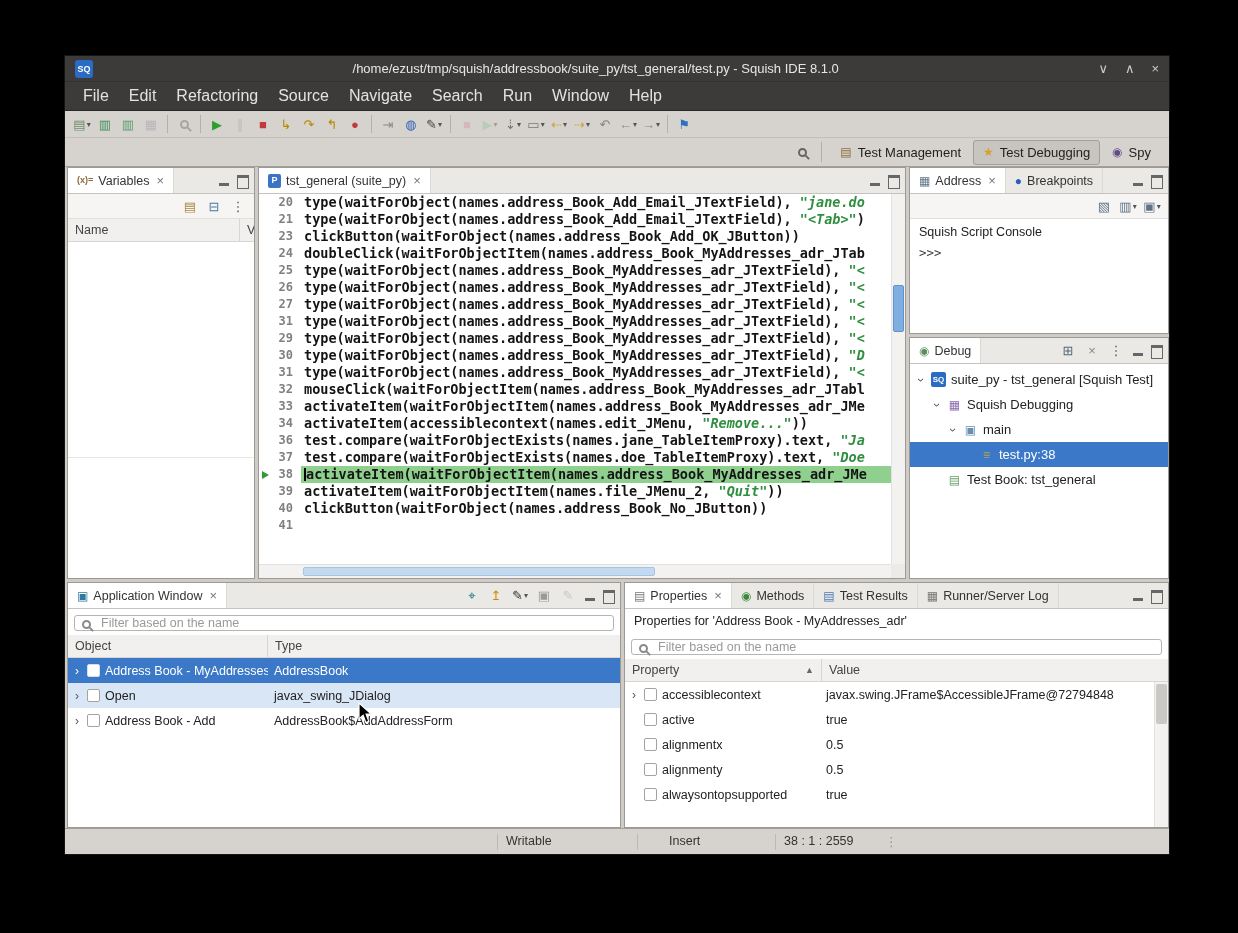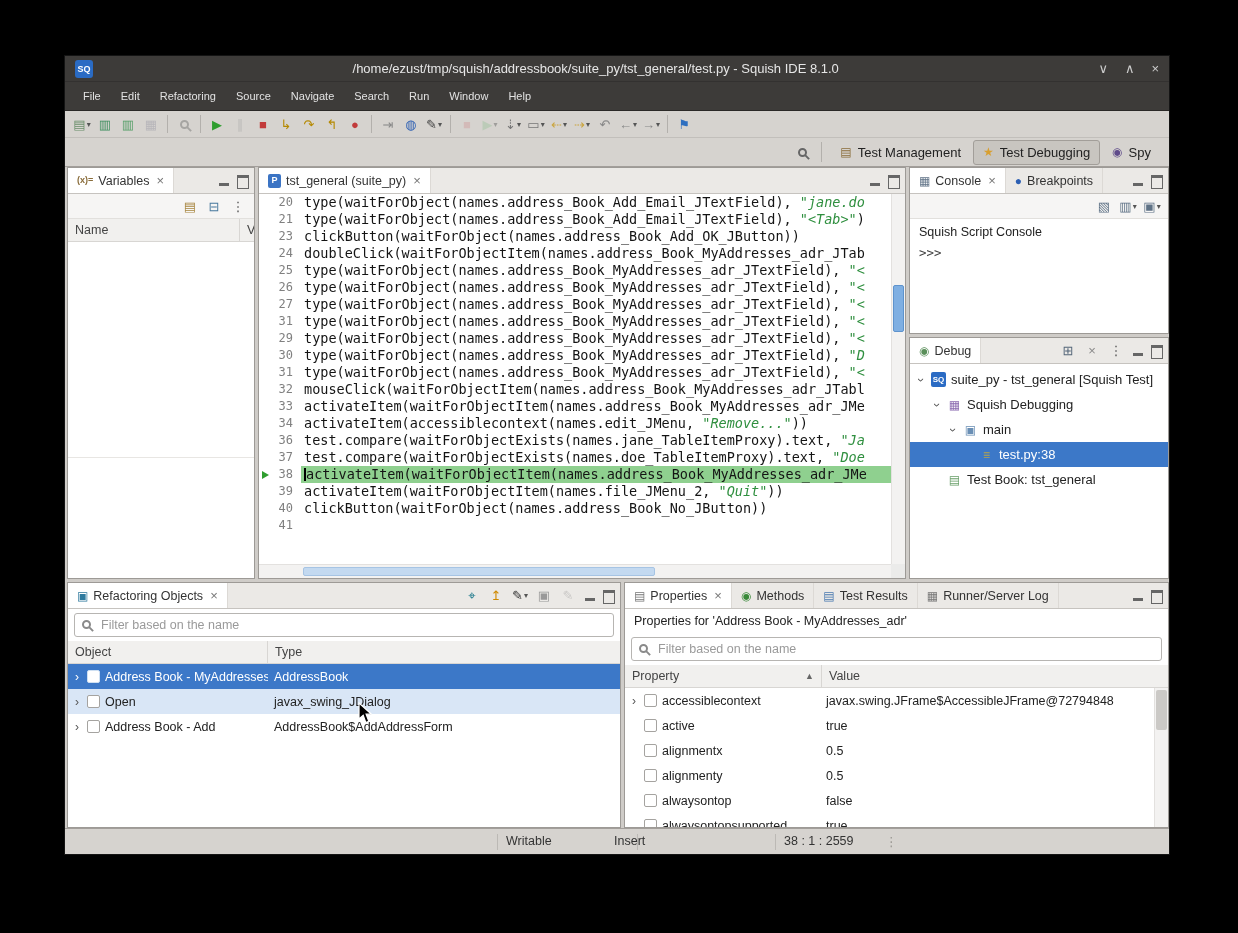--- a/index.html
+++ b/index.html
@@ -8,21 +8,21 @@
 
   .window{position:absolute;left:64px;top:55px;width:1106px;height:800px;background:#cfccc8;border:1px solid #141414;overflow:hidden;}
 
   
   .titlebar{height:26px;background:#3d3b39;display:flex;align-items:center;padding:0 10px;border-bottom:1px solid #333130;}
   .app-icon{width:18px;height:18px;background:#2a6bc4;border-radius:3px;color:#fff;font-weight:bold;font-size:9px;display:flex;align-items:center;justify-content:center;flex:none;}
   .title-text{flex:1;text-align:center;font-size:13px;color:#e6e6e6;white-space:nowrap;overflow:hidden;}
   .win-controls{display:flex;gap:17px;color:#cccccc;font-size:13px;flex:none;}
   .wctl{cursor:default;}
   .menubar{height:29px;background:#3d3b39;display:flex;align-items:center;padding-left:8px;border-bottom:1px solid #2b2927;}
-  .menu-item{color:#e2e2e2;font-size:11px;padding:4px 10px;white-space:nowrap;}
+  .menu-item{color:#e2e2e2;font-size:16px;padding:4px 10px;white-space:nowrap;}
 
   .toolbar{height:27px;background:#d6d3cf;border-bottom:1px solid #c2bfbb;display:flex;align-items:center;padding:0 6px;gap:1px;}
   .ticon{height:22px;min-width:22px;display:inline-flex;align-items:center;justify-content:center;border-radius:3px;padding:0 1px;position:relative;}
   .ticon .glyph{font-size:13px;line-height:1;}
   .ticon .dd{font-size:8px;color:#555;margin-left:1px;}
   .ticon.dis{opacity:.42;}
   .tsep{width:1px;height:18px;background:#b3b0ac;margin:0 4px;flex:none;}
   .mag{width:9px;height:9px;border:2px solid #666;border-radius:50%;position:relative;display:inline-block;}
   .mag::after{content:"";position:absolute;width:6px;height:2px;background:#666;transform:rotate(45deg);right:-5px;bottom:-3px;}
 
@@ -60,21 +60,21 @@
 
   .colhdr{height:23px;flex:none;display:flex;background:#f1f0ee;border-bottom:1px solid #d8d6d3;font-size:12.5px;color:#444;}
   .colhdr .c{padding:3px 7px;border-right:1px solid #d8d6d3;display:flex;align-items:center;white-space:nowrap;overflow:hidden;}
   .colhdr .c:last-child{flex:1;border-right:none;}
   .sort{margin-left:auto;font-size:9px;color:#666;padding-left:6px;}
 
   .varbody{flex:1;background:#fff;position:relative;}
   .vardiv{position:absolute;left:0;right:0;top:215px;border-top:1px solid #e8e6e3;}
 
   
-  .edbody{flex:1;position:relative;background:#d946ef;}
+  .edbody{flex:1;position:relative;background:#d946ef;font-weight:bold;}
   .codewrap{position:absolute;left:0;top:0;right:14px;bottom:14px;overflow:hidden;background:#fff;}
   .cline{display:flex;height:17px;line-height:17px;font-family:"DejaVu Sans Mono","Liberation Mono",monospace;font-size:13.5px;white-space:pre;}
   .lnum{flex:none;width:42px;text-align:right;padding-right:8px;color:#808080;font-size:12px;position:relative;background:#fff;}
   .ltext{flex:1;color:#141414;padding-left:3px;overflow:hidden;}
   .ltext.cur{background:#8fd08f;}
   .tk-s{color:#2f8f3f;font-style:italic;}
   .caret{display:inline-block;width:2px;height:13px;background:#000;vertical-align:-2px;}
   .ipmark{position:absolute;left:3px;top:5px;width:0;height:0;border-left:7px solid #2f9e2f;border-top:4px solid transparent;border-bottom:4px solid transparent;}
   .vscroll{position:absolute;top:0;right:0;bottom:14px;width:14px;background:#f3f2f1;border-left:1px solid #e3e1df;}
   .vthumb{position:absolute;left:1px;right:1px;top:91px;height:47px;background:#7fafe2;border:1px solid #5e93cd;border-radius:2px;}
@@ -95,21 +95,21 @@
   .chev.hidden{visibility:hidden;}
   .trow.sel .chev{color:#fff;}
   .nicon{width:15px;text-align:center;font-size:12px;flex:none;}
   .sqbox{width:15px;height:15px;background:#2a6bc4;border-radius:2px;color:#fff;font-size:8px;font-weight:bold;display:flex;align-items:center;justify-content:center;flex:none;}
 
   
   .filterrow{flex:none;padding:4px 6px;background:#fff;}
   .fwrap{position:relative;}
   .fwrap .mag{position:absolute;left:8px;top:7px;border-color:#8a8a8a;}
   .fwrap .mag::after{background:#8a8a8a;}
-  .filter{width:100%;height:24px;border:1px solid #b7b5b2;border-radius:3px;padding:0 6px 0 26px;font-size:12.5px;color:#333;background:#fff;outline:none;font-family:"Liberation Sans",sans-serif;}
+  .filter{width:100%;height:16px;border:1px solid #b7b5b2;border-radius:3px;padding:0 6px 0 26px;font-size:12.5px;color:#333;background:#fff;outline:none;font-family:"Liberation Sans",sans-serif;}
   .filter::placeholder{color:#9a9a9a;}
 
   
   .objrows{flex:1;overflow:hidden;background:#fff;}
   .objrow{display:flex;height:25px;align-items:center;font-size:12.5px;color:#222;}
   .objrow.selected{background:#3c78c8;color:#fff;}
   .objrow.hover{background:#d9e6f6;}
   .ocell{flex:none;width:200px;display:flex;align-items:center;gap:5px;padding-left:4px;overflow:hidden;white-space:nowrap;}
   .tcell{flex:1;overflow:hidden;white-space:nowrap;padding-left:6px;}
   .cbx{width:13px;height:13px;border:1px solid #a5a3a0;background:#fff;border-radius:2px;flex:none;}
@@ -357,21 +357,21 @@
         </div>
       <div class="scorner"></div>
     </div>
   </div>
 
   <div class="panel" id="p-console">
     <div class="tabbar">
       <div class="tabs">
           <span class="tab active">
             <span class="tabicon" style="color: rgb(95, 114, 134);">▦</span>
-            <span class="tlabel">Console</span>
+            <span class="tlabel">Address</span>
             <span class="tclose">×</span>
           </span>
           <span class="tab">
             <span class="tabicon" style="color: rgb(44, 95, 179);">●</span>
             <span class="tlabel">Breakpoints</span>
           </span>
         </div>
       <div class="tab-tools">
         <span class="wbtn minb"></span>
         <span class="wbtn maxb"></span>
@@ -447,21 +447,21 @@
           <span class="tlab">Test Book: tst_general</span>
         </div>
       </div>
   </div>
 
   <div class="panel" id="p-appobj">
     <div class="tabbar">
       <div class="tabs">
           <span class="tab active">
             <span class="tabicon" style="color: rgb(47, 122, 158);">▣</span>
-            <span class="tlabel">Refactoring Objects</span>
+            <span class="tlabel">Application Window</span>
             <span class="tclose">×</span>
           </span>
         </div>
       <div class="tab-tools">
         <span class="tools">
             <span class="ticon">
               <span class="glyph" style="color: rgb(31, 122, 140);">⌖</span>
             </span>
             <span class="ticon">
               <span class="glyph" style="color: rgb(208, 138, 0);">↥</span>
@@ -596,44 +596,36 @@
               <span class="chev hidden">›</span>
               <span class="cbx"></span>
               <span>alignmenty</span>
             </span>
             <span class="vcell">0.5</span>
           </div>
           <div class="prow">
             <span class="pcell">
               <span class="chev hidden">›</span>
               <span class="cbx"></span>
-              <span>alwaysontop</span>
-            </span>
-            <span class="vcell">false</span>
-          </div>
-          <div class="prow">
-            <span class="pcell">
-              <span class="chev hidden">›</span>
-              <span class="cbx"></span>
               <span>alwaysontopsupported</span>
             </span>
             <span class="vcell">true</span>
           </div>
         </div>
       <div class="pvscroll">
           <div class="pvthumb"></div>
         </div>
     </div>
   </div>
 
   <div class="statusbar">
     <span class="sbsep" style="left:432px"></span>
     <span class="sb" style="left:441px">Writable</span>
     <span class="sbsep" style="left:572px"></span>
-    <span class="sb" style="left:549px">Insert</span>
+    <span class="sb" style="left:604px">Insert</span>
     <span class="sbsep" style="left:710px"></span>
     <span class="sb" style="left:719px">38 : 1 : 2559</span>
     <span class="sb dots" style="left:820px">⋮</span>
   </div>
 
 </div>
 
 <svg class="cursor" width="15" height="22" viewBox="0 0 15 22">
   <path d="M1,1 L1,17 L5.2,13.2 L7.8,20.5 L10.8,19.3 L8.1,12.2 L13.5,12.2 Z" fill="#000" stroke="#fff" stroke-width="1.2"></path>
 </svg>

